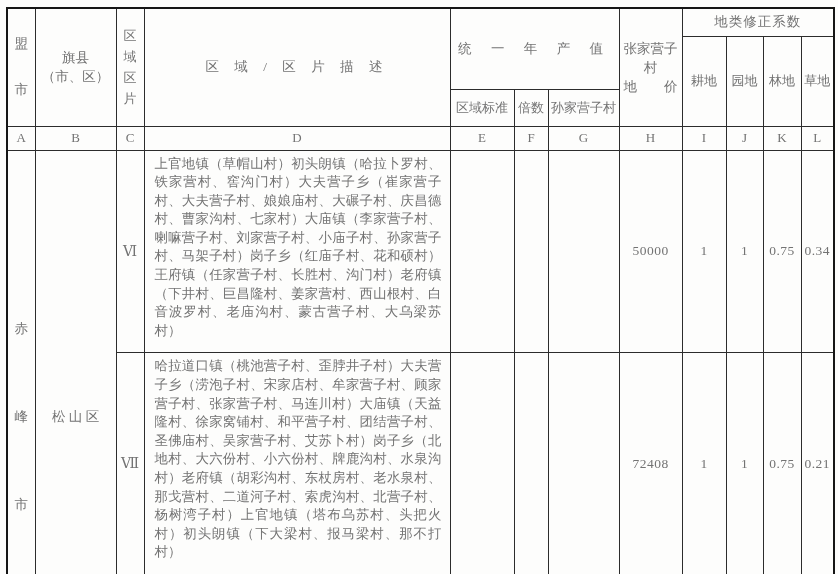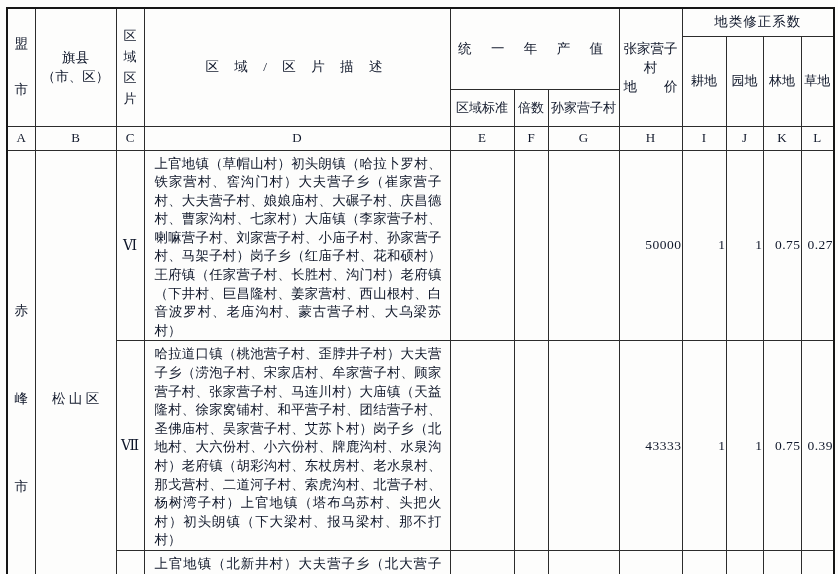--- a/index.html
+++ b/index.html
@@ -17,42 +17,42 @@
     table-layout:fixed;
     width:827px;
     border:2px solid #161616;
   }
   td {
     border:1px solid #2c2c2c;
     text-align:center;
     vertical-align:middle;
     padding:0;
     font-size:13.5px;
-    color:#0f172a;
+    color:#737373;
     overflow:hidden;
   }
   
   .hdr { font-size:13.5px; }
   .hdr-small { font-size:13px; }
   .two-line { line-height:19px;margin-left:28px; }
   
   .stack { display:inline-block; width:1.08em; word-break:break-all; }
   .stack-hdr-a  { line-height:46px; }      
   .stack-zone-h { line-height:21px; font-size:13px; } 
   .stack-city   { line-height:88px; }      
   .spread { letter-spacing:1px; }
   .letters-row td { font-size:13px; height:23px; }
   .desc {
     text-align:justify;
-    padding:4px 8px 0 10px;
+    padding:4px 8px 12px 10px;
     font-size:13.4px;
     line-height:18.6px;
     letter-spacing:0.2px;
   }
-  .num { font-size:13.5px; letter-spacing:0.5px;text-align:right; }
+  .num { font-size:13.5px; letter-spacing:0.5px; }
   .zone-num { font-size:14px; }
   .price-hdr { line-height:19px; }
 </style>
 </head>
 <body>
 
 <div class="page">
   <table class="land-table">
     <colgroup>
       <col style="width:28px">
@@ -119,34 +119,34 @@
       <td rowspan="3"><span>松 山 区</span></td>
       <td class="zone-num">Ⅵ</td>
       <td class="desc">上官地镇（草帽山村）初头朗镇（哈拉卜罗村、铁家营村、窖沟门村）大夫营子乡（崔家营子村、大夫营子村、娘娘庙村、大碾子村、庆昌德村、曹家沟村、七家村）大庙镇（李家营子村、喇嘛营子村、刘家营子村、小庙子村、孙家营子村、马架子村）岗子乡（红庙子村、花和硕村）王府镇（任家营子村、长胜村、沟门村）老府镇（下井村、巨昌隆村、姜家营村、西山根村、白音波罗村、老庙沟村、蒙古营子村、大乌梁苏村）</td>
       <td></td>
       <td></td>
       <td></td>
       <td class="num">50000</td>
       <td class="num">1</td>
       <td class="num">1</td>
       <td class="num">0.75</td>
-      <td class="num">0.27</td>
+      <td class="num">0.34</td>
     </tr>
 
     <tr style="height:172px">
       <td class="zone-num">Ⅶ</td>
       <td class="desc">哈拉道口镇（桃池营子村、歪脖井子村）大夫营子乡（涝泡子村、宋家店村、牟家营子村、顾家营子村、张家营子村、马连川村）大庙镇（天益隆村、徐家窝铺村、和平营子村、团结营子村、圣佛庙村、吴家营子村、艾苏卜村）岗子乡（北地村、大六份村、小六份村、牌鹿沟村、水泉沟村）老府镇（胡彩沟村、东杖房村、老水泉村、那戈营村、二道河子村、索虎沟村、北营子村、杨树湾子村）上官地镇（塔布乌苏村、头把火村）初头朗镇（下大梁村、报马梁村、那不打村）</td>
       <td></td>
       <td></td>
       <td></td>
-      <td class="num">43333</td>
+      <td class="num">72408</td>
       <td class="num">1</td>
       <td class="num">1</td>
       <td class="num">0.75</td>
-      <td class="num">0.39</td>
+      <td class="num">0.21</td>
     </tr>
 
     <tr style="height:95px">
       <td class="zone-num">Ⅷ</td>
       <td class="desc">上官地镇（北新井村）大夫营子乡（北大营子村、、上窝铺村、大杖房村、大河西村、小杖房村、东山村、蔡家沟村、喇嘛台沟村）岗子乡（高峰村、大榆营村、四大家村、芥菜沟村、新窝铺村）</td>
       <td></td>
       <td></td>
       <td></td>
       <td class="num">37666</td>
       <td class="num">1</td>

